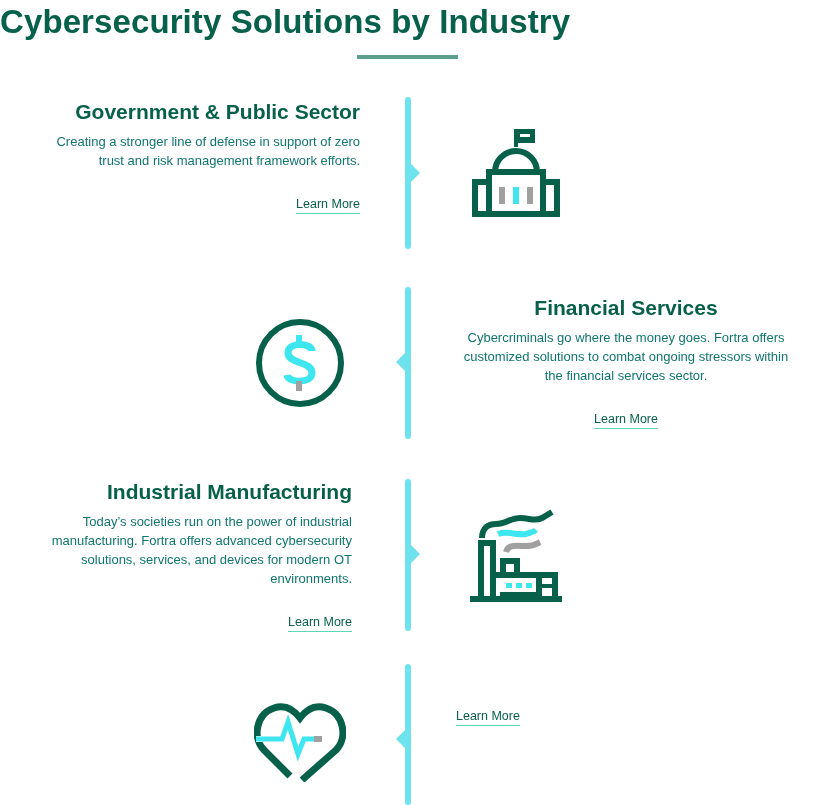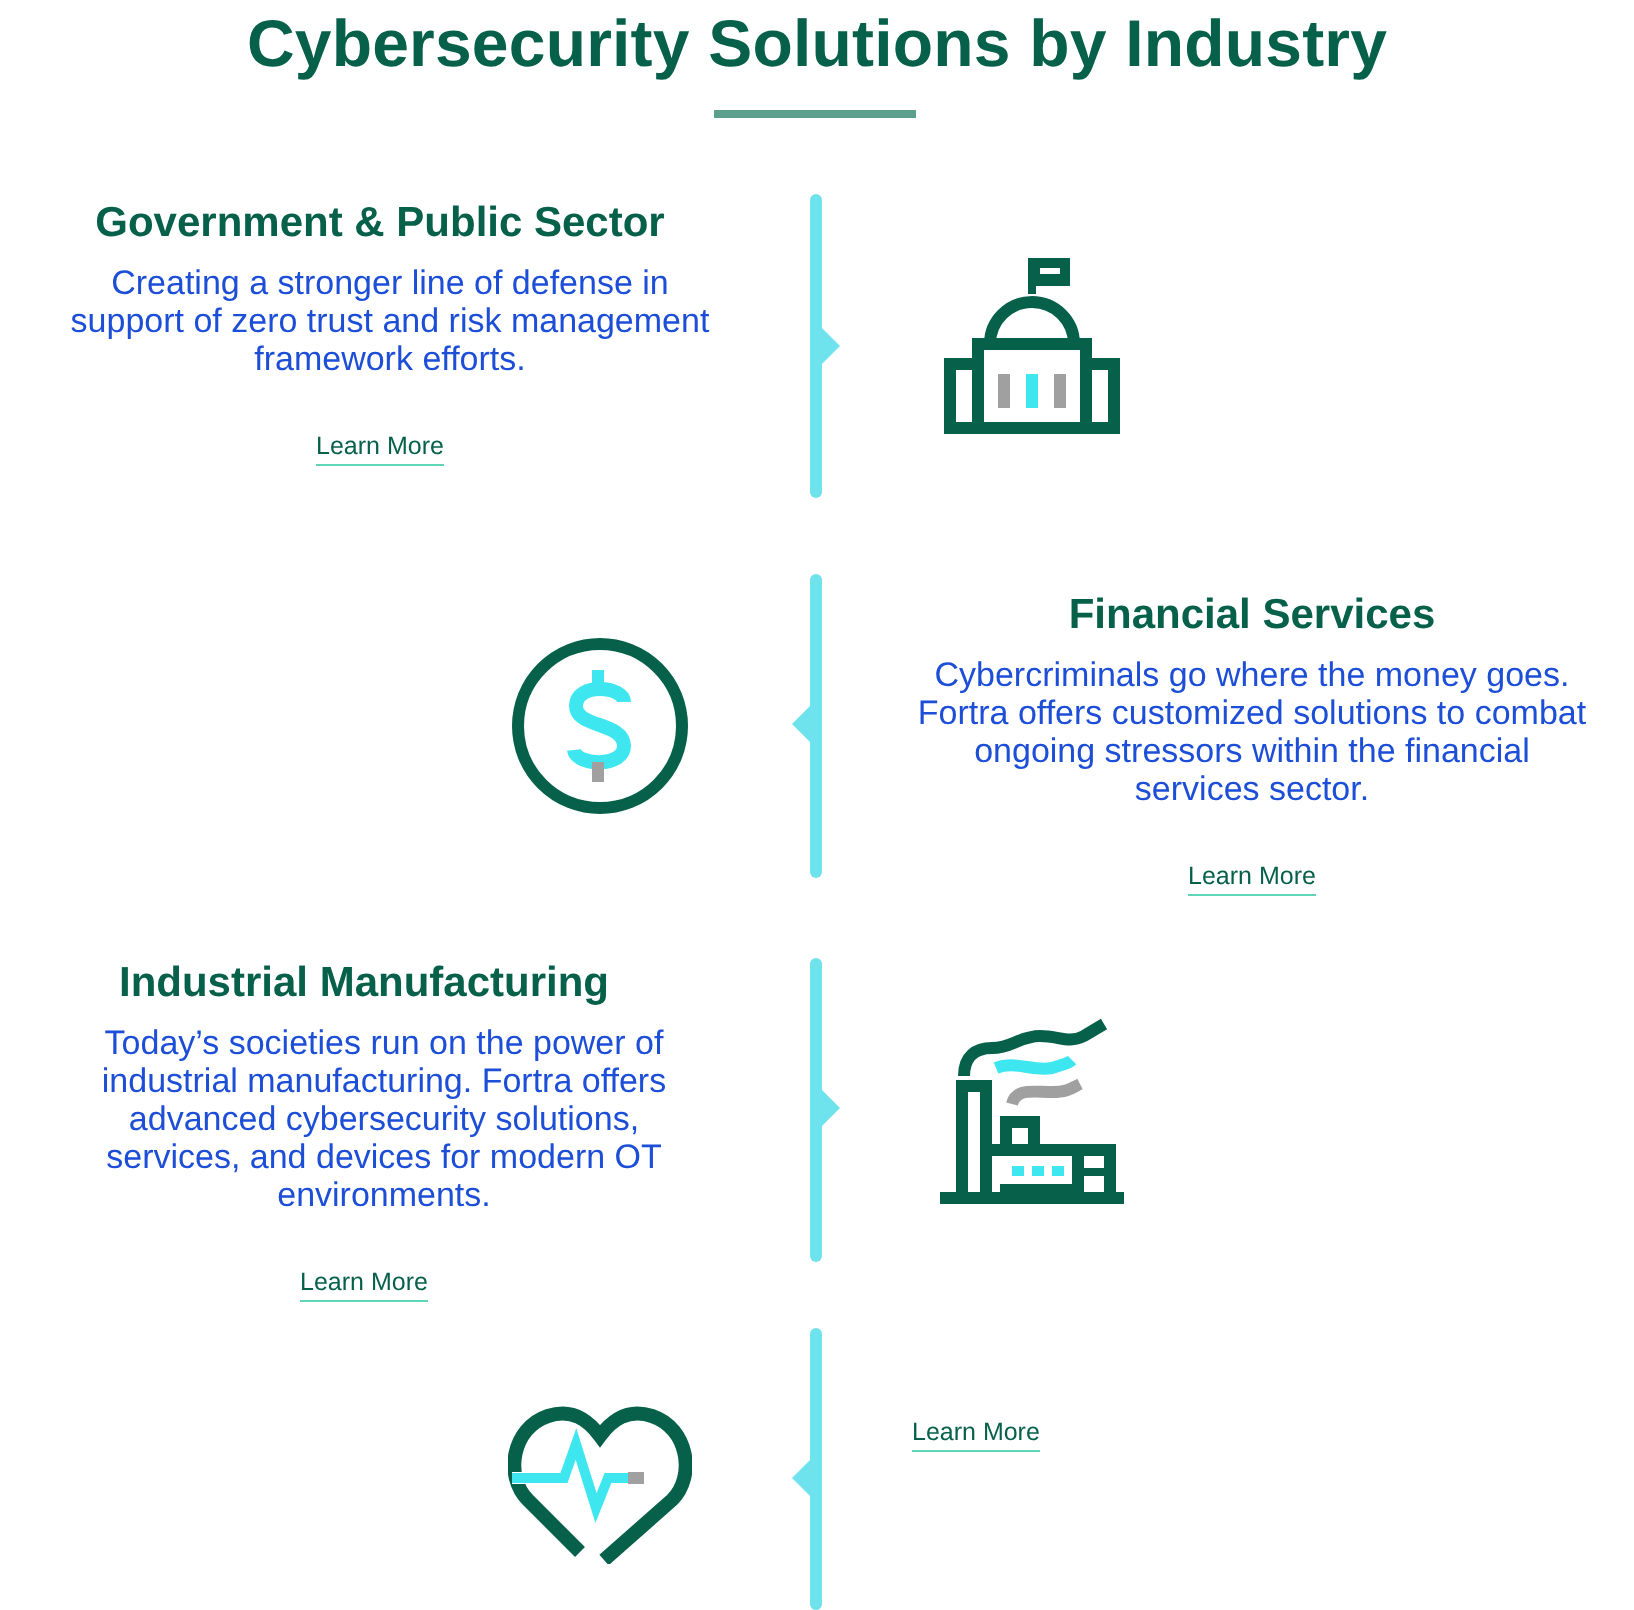--- a/index.html
+++ b/index.html
@@ -1,35 +1,35 @@
 <!DOCTYPE html>
 <html><head>
 <meta charset="utf-8">
 <style>
   html, body { margin: 0; padding: 0; background: #ffffff; }
   body { width: 817px; height: 805px; position: relative; overflow: hidden;
          font-family: "Liberation Sans", sans-serif; color: #2f3437; }
-  .title { position: absolute; left: 0; top: 3px; width: 817px; text-align: center;
+  .title { position: absolute; left: 0; top: 3px; width: 817px; text-align: left;
            font-family: "Liberation Sans", sans-serif; font-weight: bold; font-size: 33px;
            color: #07614a; letter-spacing: 0.1px; margin: 0; }
   .title-rule { position: absolute; left: 357px; top: 55px; width: 101px; height: 4px; background: #5aa08c; }
 
   .timeline-seg { position: absolute; left: 405px; width: 6px; background: #6ee3ee; border-radius: 3px; }
   .arrow-right { position: absolute; width: 0; height: 0;
                  border-top: 9px solid transparent; border-bottom: 9px solid transparent;
                  border-left: 9px solid #6ee3ee; }
   .arrow-left { position: absolute; width: 0; height: 0;
                 border-top: 9px solid transparent; border-bottom: 9px solid transparent;
                 border-right: 9px solid #6ee3ee; }
 
   .block { position: absolute; }
-  .block.left { text-align: center; }
+  .block.left { text-align: right; }
   .block.right { text-align: left; }
   .block h2 { margin: 0; font-weight: bold; font-size: 21px; color: #07614a; line-height: 26px; }
-  .block p { margin: 7px 0 0 0; font-size: 17px; line-height: 19px; color: #1d4ed8; }
+  .block p { margin: 7px 0 0 0; font-size: 13px; line-height: 19px; color: #0f766e; }
   .learn { display: inline-block; margin-top: 26px; font-size: 12.5px; color: #07614a; text-decoration: none;
            padding-bottom: 1px; border-bottom: 1.5px solid #5fd6b7; line-height: 16px; cursor: pointer; }
 
   .icon { position: absolute; }
   .icon svg { display: block; }
 </style>
 </head>
 <body>
 
 <h1 class="title">Cybersecurity Solutions by Industry</h1>

